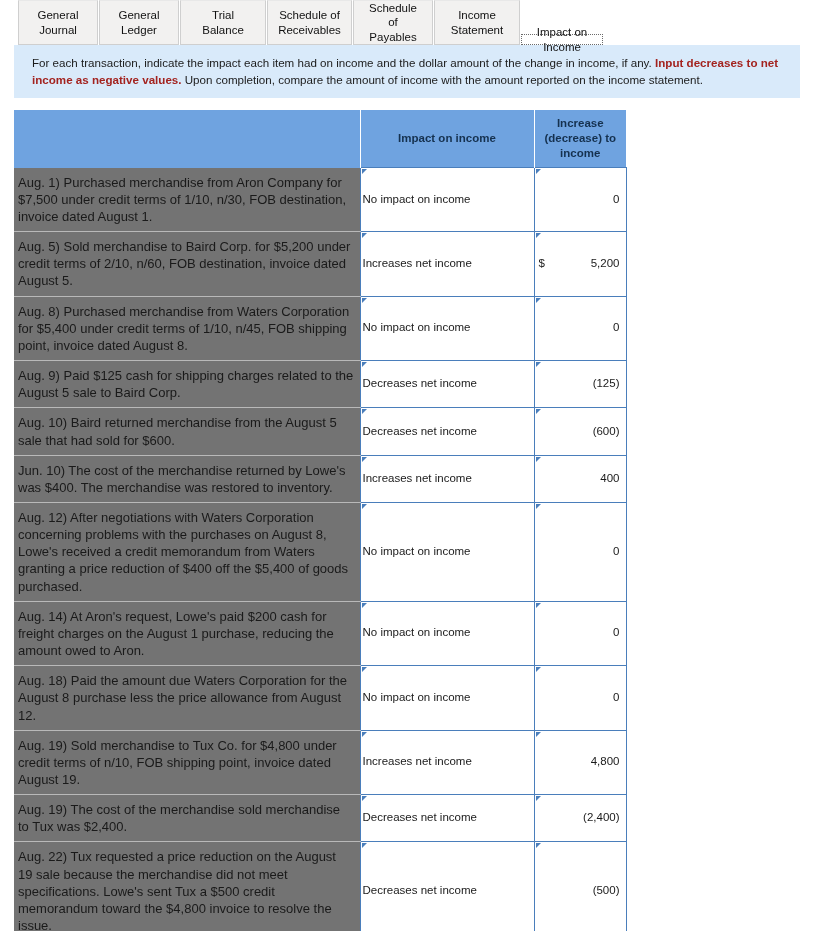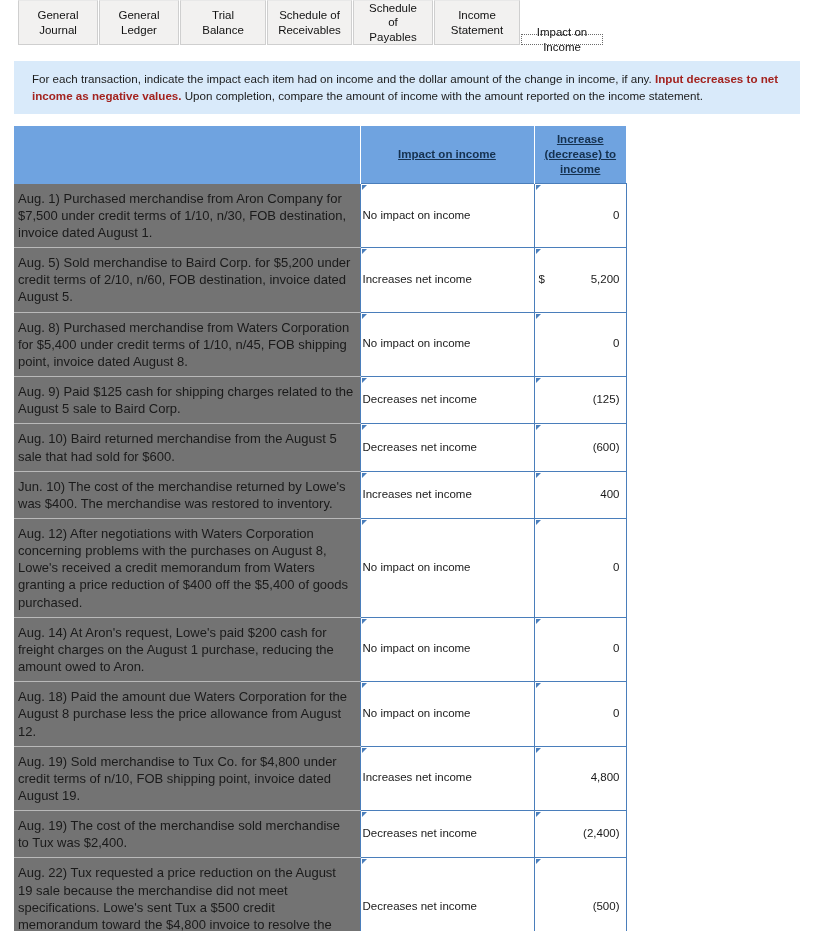--- a/index.html
+++ b/index.html
@@ -40,21 +40,21 @@
     margin-right:1px;
   }
   .tab.active{
     background:#ffffff;
     border:1px dotted #6b6b6b;
     outline:none;
   }
 
   
   .banner{
-    margin:16px 0 0 14px;
+    margin:0 0 0 14px;
     width:786px;
     background:#d9eafa;
     box-sizing:border-box;
     padding:9px 10px 10px 18px;
     font-size:11.6px;
     line-height:1.48;
     color:#1b1b1b;
   }
   .banner .emph{
     color:#a3231f;
@@ -81,21 +81,20 @@
     color:#15314f;
     font-weight:bold;
     font-size:11.5px;
     text-align:center;
     vertical-align:middle;
     padding:6px 4px;
     line-height:1.3;
     border:none;
     height:46px;
     box-sizing:border-box;
-    text-decoration:underline;
   }
   thead th.h-desc{background:#6fa3e0;}
   thead th.h-imp{border-left:1px solid #ffffff;}
   thead th.h-amt{border-left:1px solid #ffffff;}
 
   
   td.desc{
     padding:6px 6px 6px 4px;
     vertical-align:middle;
     border-bottom:1px solid #b9b9b9;

